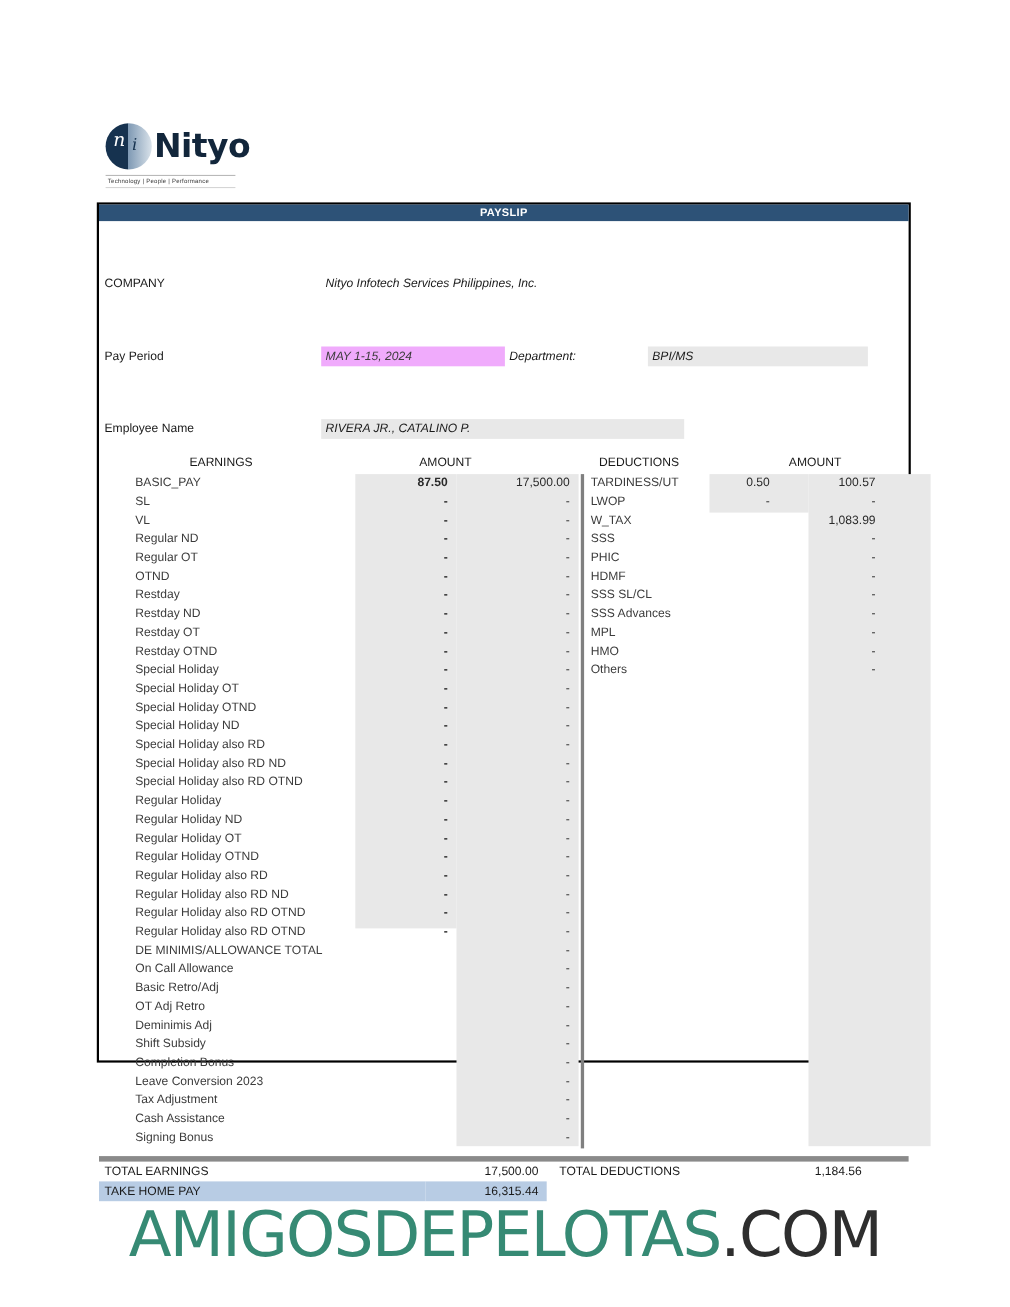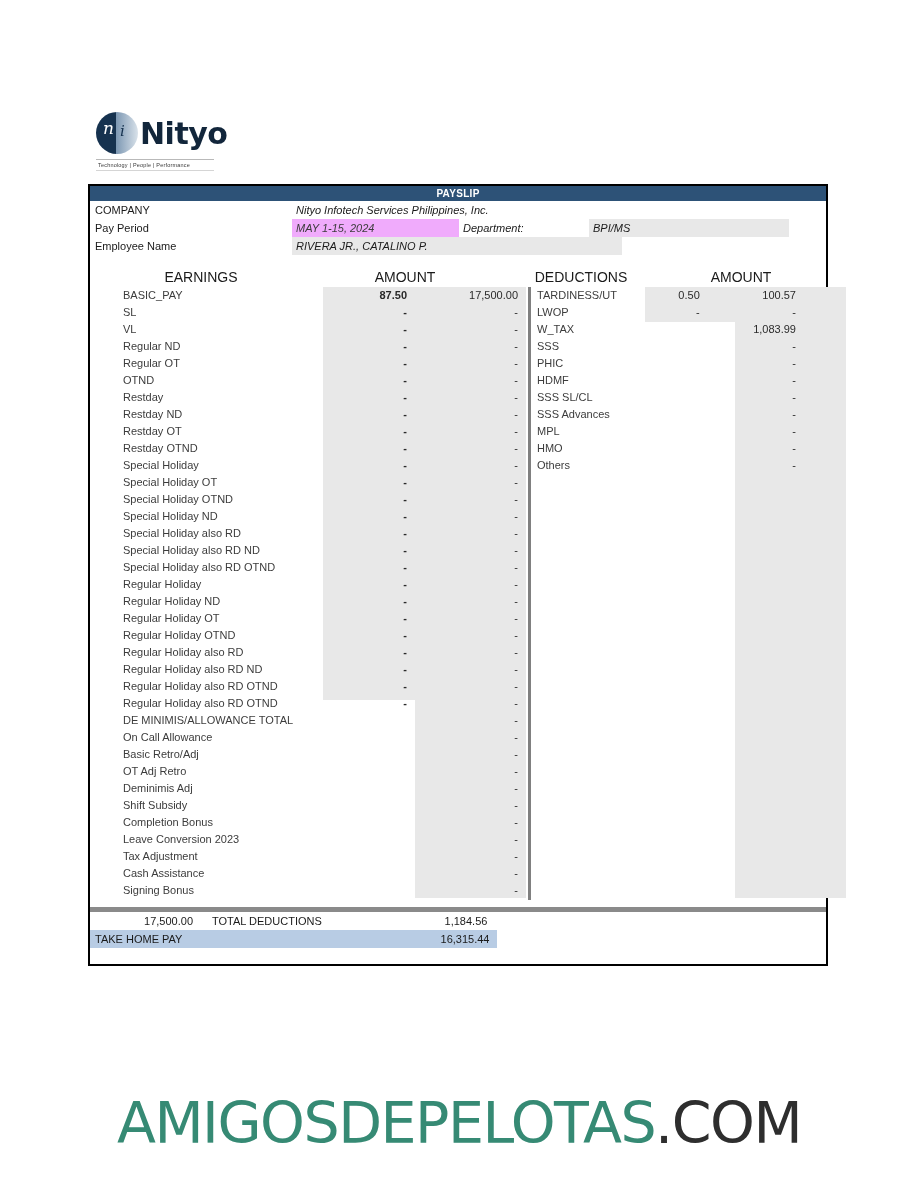--- a/index.html
+++ b/index.html
@@ -98,20 +98,21 @@
     font-weight: bold;
     letter-spacing: 0.3px;
   }
 
   
   .info-row {
     display: flex;
     height: 18px;
     line-height: 18px;
     align-items: flex-end;
+    margin-top: 48px;
   }
   .info-label {
     width: 202px;
     padding-left: 5px;
     box-sizing: border-box;
     white-space: nowrap;
   }
   .info-value {
     padding-left: 4px;
     box-sizing: border-box;
@@ -123,21 +124,21 @@
   .lbl-dept    { width: 130px; }
   .val-dept    { width: 200px; background: #e8e8e8; }
   .val-empname { width: 330px; background: #e8e8e8; }
   .info-spacer { height: 13px; }
 
   
   #col-headers {
     display: flex;
     height: 19px;
     line-height: 19px;
-    font-size: 14px;
+    font-size: 11px;
   }
   .hdr-earnings {
     width: 222px;
     text-align: center;
   }
   .hdr-amount-left {
     width: 186px;
     text-align: center;
   }
   .hdr-gap { width: 8px; }
@@ -565,20 +566,21 @@
           <div class="lbl">Others</div>
           <div class="num hours"></div>
           <div class="num amount">-</div>
         </div>
       </div>
   </div>
 
   <div id="totals-separator"></div>
 
   <div class="total-row">
+    <div class="t-lbl">TOTAL EARNINGS</div>
     <div class="t-val">17,500.00</div>
     <div class="t-gap"></div>
     <div class="t-lbl2">TOTAL DEDUCTIONS</div>
     <div class="t-val2">1,184.56</div>
   </div>
 
   <div class="total-row" id="take-home-row">
     <div class="t-lbl">TAKE HOME PAY</div>
     <div class="t-val">16,315.44</div>
     <div class="t-gap"></div>

